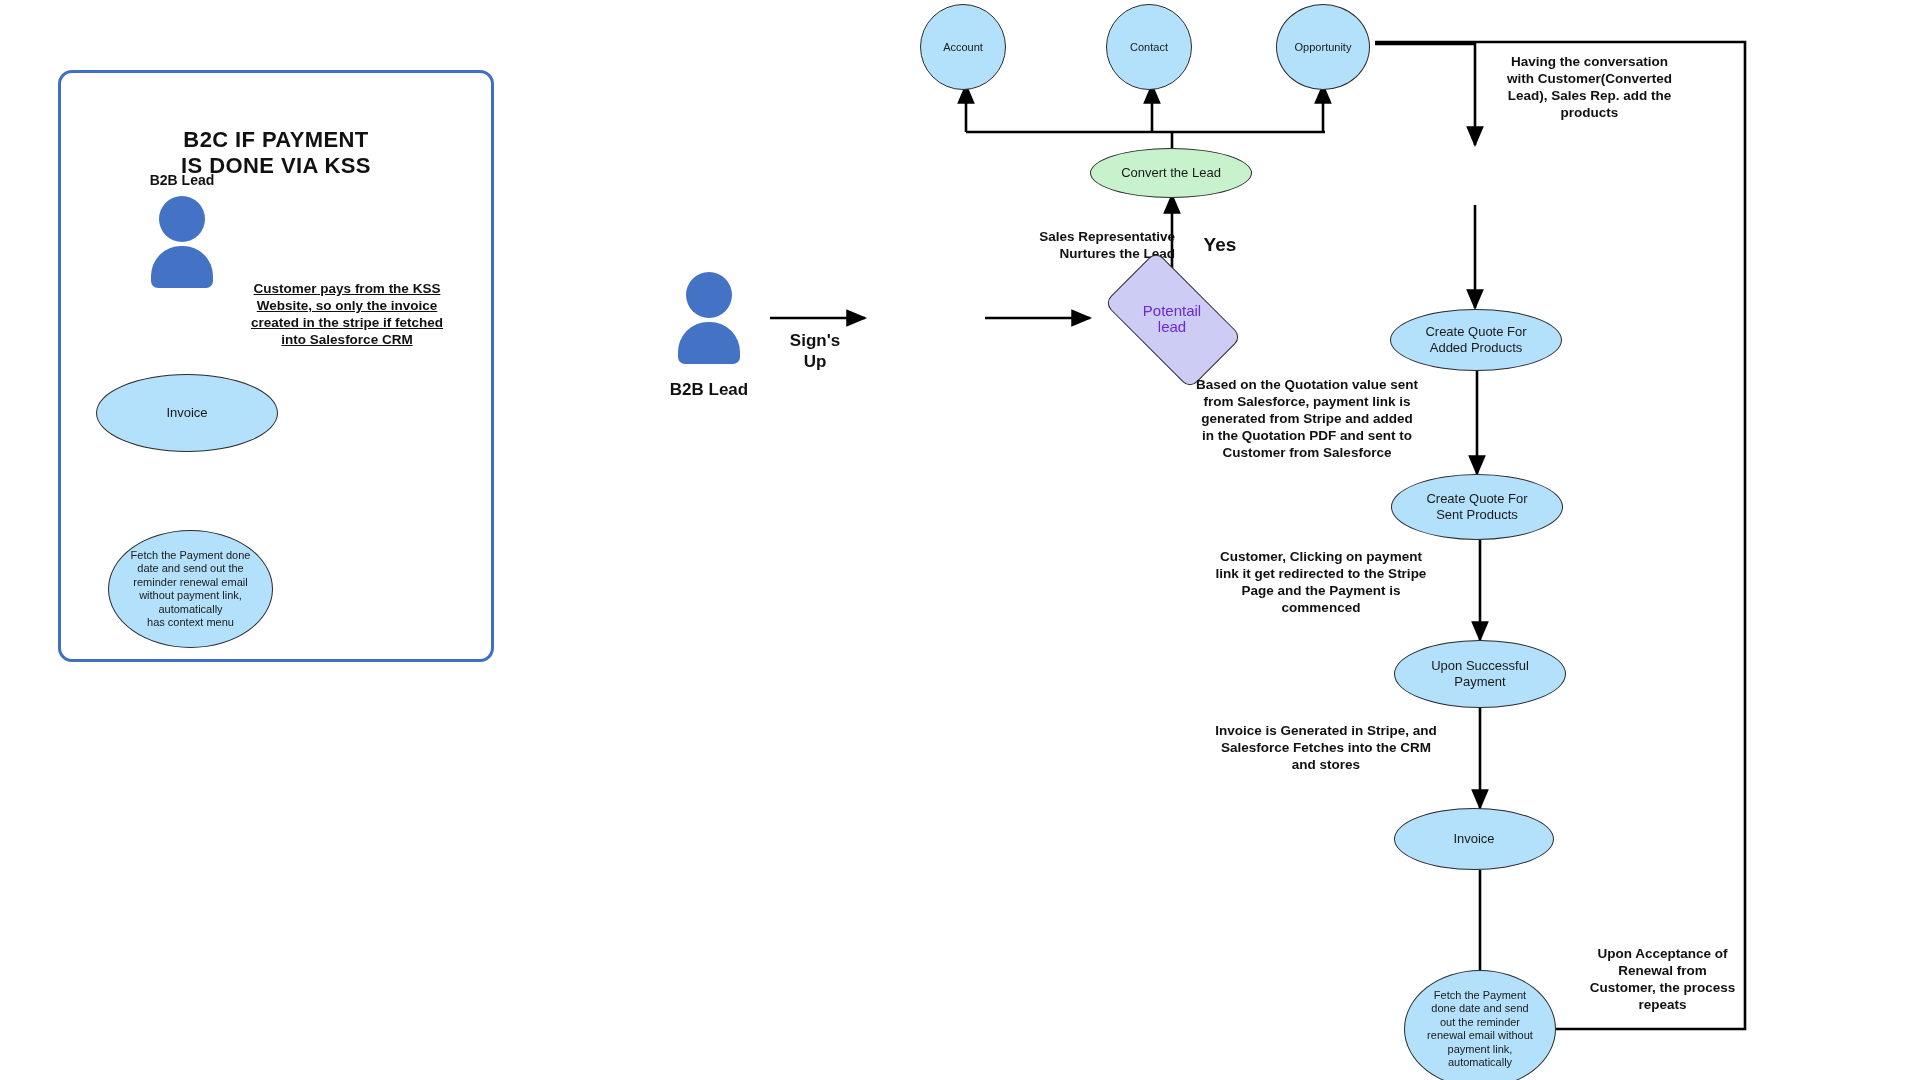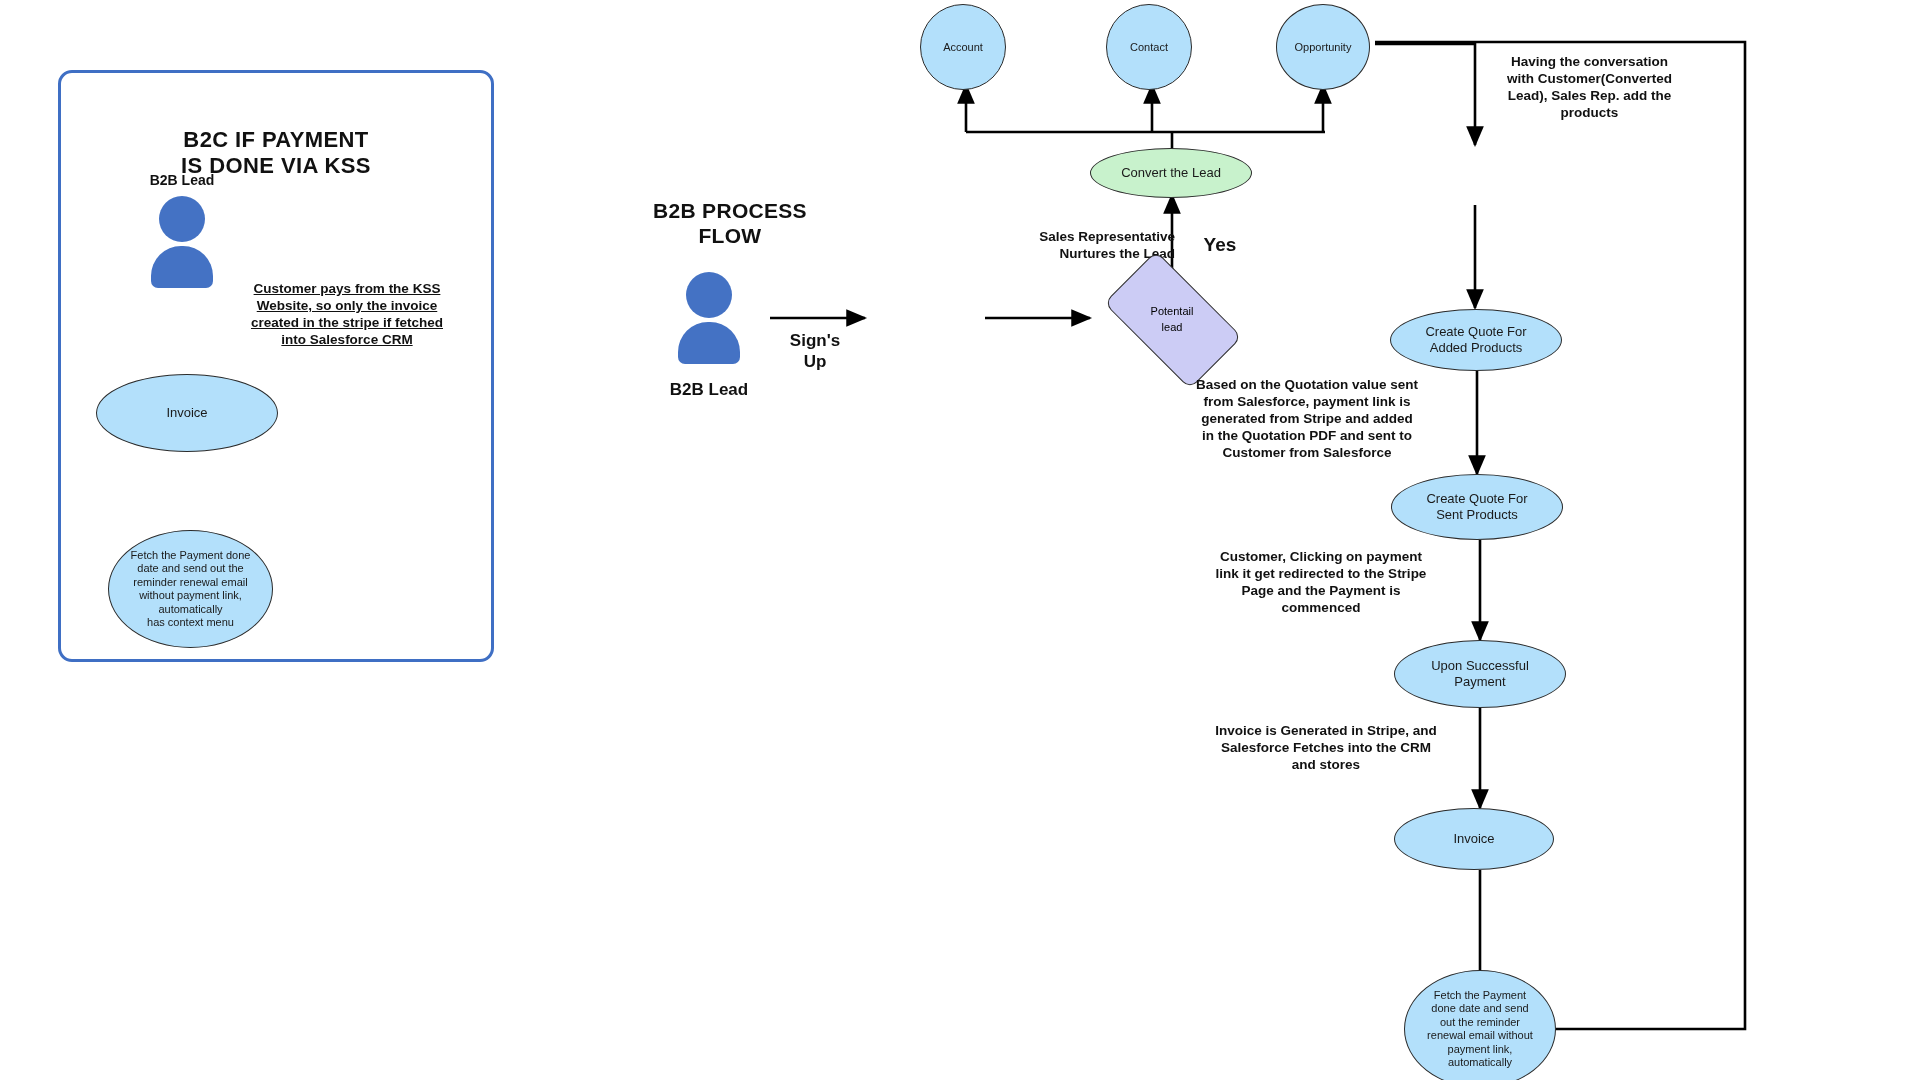--- a/index.html
+++ b/index.html
@@ -105,23 +105,23 @@
     transform-origin: center center;
   }
   .diamond-label {
     position: absolute;
     left: 0; top: 0;
     width: 100%; height: 100%;
     display: flex;
     align-items: center;
     justify-content: center;
     text-align: center;
-    font-size: 11px;
+    font-size: 15px;
     line-height: 16px;
-    color: #000000;
+    color: #6d28d9;
     white-space: pre-line;
   }
 
   
   .annot {
     font-weight: bold;
     font-size: 13.5px;
     line-height: 17px;
     color: #111111;
     text-align: center;
@@ -209,22 +209,20 @@
 
   <div class="abs node ellipse" style="left:96px; top:374px; width:182px; height:78px;">Invoice</div>
 
   <div class="abs node circle small-text" style="left:108px; top:530px; width:165px; height:118px; padding:0 14px;">Fetch the Payment done
 date and send out the
 reminder renewal email
 without payment link,
 automatically
 has context menu</div>
 
-  <div class="abs section-title" style="left:620px; top:198px; width:220px;">B2B PROCESS
-FLOW</div>
 
   <div class="person" style="left:678px; top:272px; width:62px; height:92px;">
     <div class="head"></div>
     <div class="body"></div>
   </div>
 
   <div class="abs caption" style="left:629px; top:380px; width:160px; font-size:17px;">B2B Lead</div>
 
   <div class="abs annot big" style="left:760px; top:330px; width:110px;">Sign's
 Up</div>
@@ -281,14 +279,18 @@
 
   <div class="abs node ellipse" style="left:1394px; top:808px; width:160px; height:62px;">Invoice</div>
 
   <div class="abs node circle small-text" style="left:1404px; top:970px; width:152px; height:118px; padding:0 10px;">Fetch the Payment
 done date and send
 out the reminder
 renewal email without
 payment link,
 automatically</div>
 
+  <div class="abs annot" style="left:1570px; top:945px; width:185px;">Upon Acceptance of
+Renewal from
+Customer, the process
+repeats</div>
 
 </div>
 
 </body></html>

